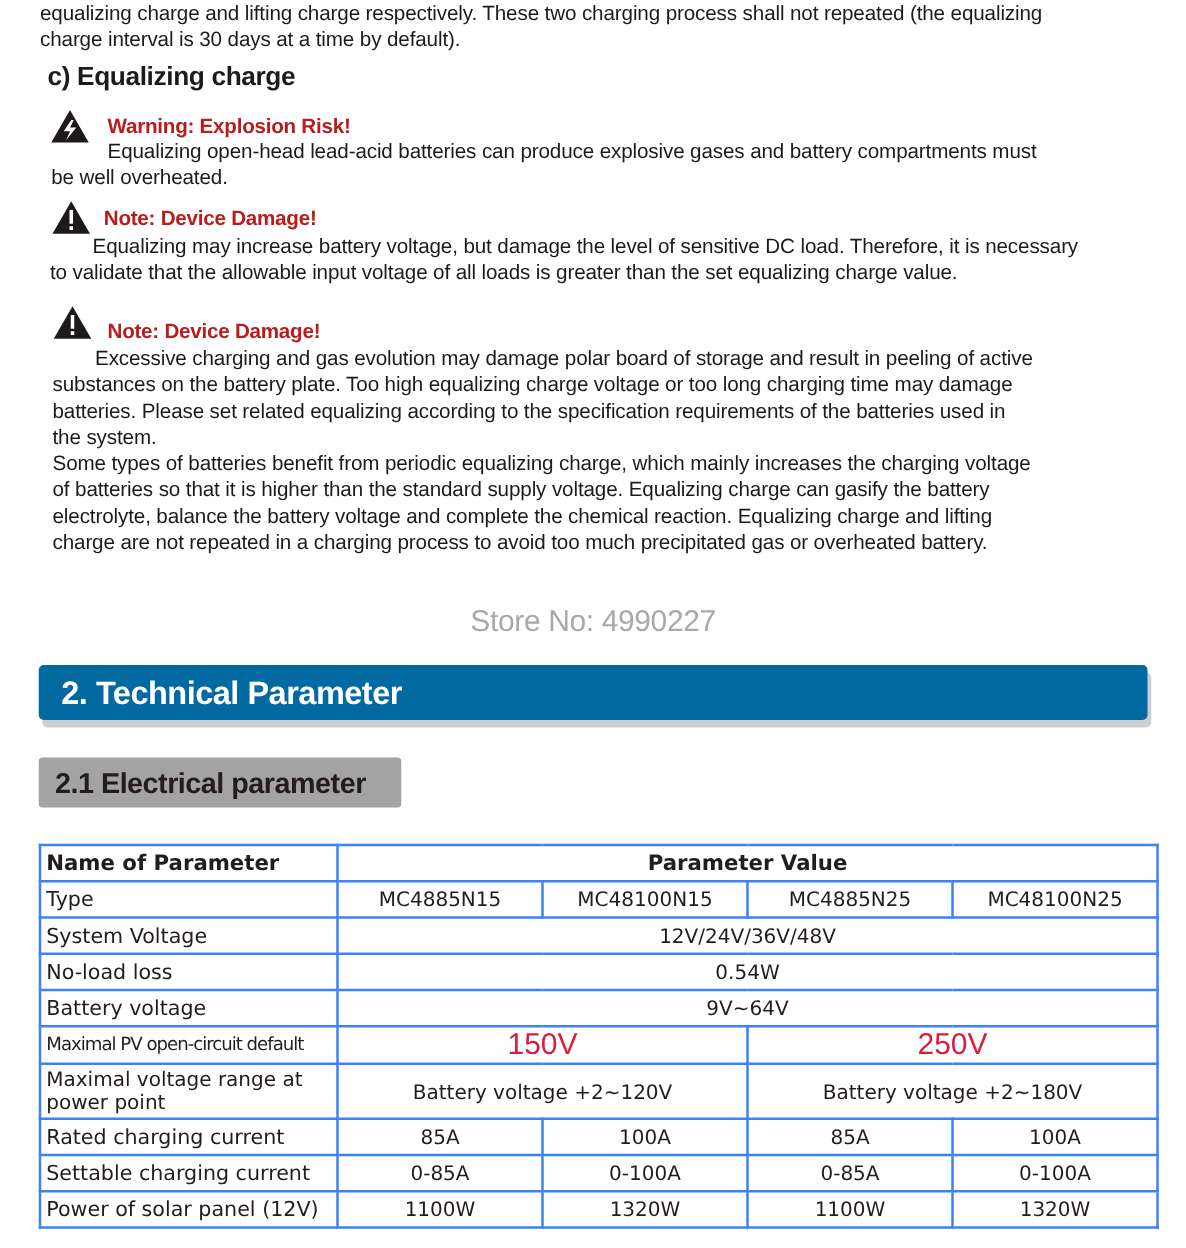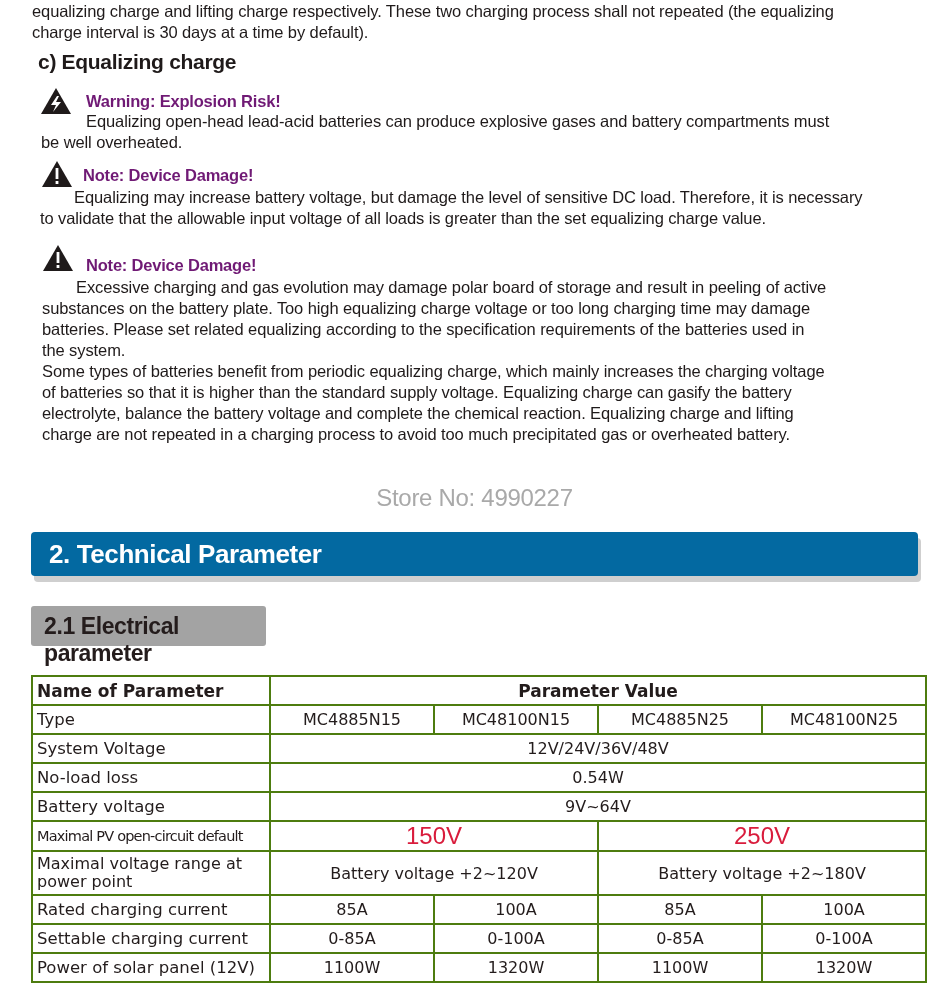--- a/index.html
+++ b/index.html
@@ -10,51 +10,51 @@
   }
   .para {
     position: absolute; font-family: "Liberation Sans Narrow", "Liberation Sans", sans-serif;
     font-size: 16.5px; line-height: 21px; color: #1f1a1a; letter-spacing: -0.1px;
   }
   .heading-c {
     position: absolute; left: 38px; top: 50px; font-size: 21px; font-weight: bold;
     letter-spacing: -0.3px; color: #1f1a1a;
   }
   .note-title {
-    position: absolute; font-size: 16.5px; font-weight: bold; color: #701a75; letter-spacing: -0.2px;
+    position: absolute; font-size: 16.5px; font-weight: bold; color: #b91c1c; letter-spacing: -0.2px;
   }
   .icon-tri { position: absolute; width: 32px; height: 28px; }
   .store-no {
     position: absolute; left: 0; width: 949px; top: 484px; text-align: center;
     font-size: 24px; color: #a9a9a9; letter-spacing: -0.3px;
   }
   .section-bar {
     position: absolute; left: 31px; top: 532px; width: 887px; height: 44px;
     background: #0369a1; border-radius: 4px;
     box-shadow: 3px 6px 0 #cfcfcf;
   }
   .section-bar span {
     position: absolute; left: 18px; top: 7px; color: #ffffff; font-size: 26px; font-weight: bold;
     letter-spacing: -0.4px;
   }
   .subsection {
-    position: absolute; left: 31px; top: 606px; width: 235px; height: 40px;
+    position: absolute; left: 31px; top: 606px; width: 290px; height: 40px;
     background: #a3a3a3; border-radius: 3px;
   }
   .subsection span {
     position: absolute; left: 13px; top: 7px; color: #241c1c; font-size: 23px; font-weight: bold;
     letter-spacing: -0.4px;
   }
   table.params {
     position: absolute; left: 31px; top: 675px; width: 894px;
     border-collapse: collapse; table-layout: fixed;
     font-family: "DejaVu Sans", sans-serif; color: #231c1c;
   }
   table.params td {
-    border: 2px solid #4d7c0f; height: 27px; padding: 0; font-size: 16px;
+    border: 2px solid #3b82f6; height: 27px; padding: 0; font-size: 16px;
     text-align: center; vertical-align: middle; white-space: nowrap; overflow: hidden;
   }
   table.params td.name {
     text-align: left; padding-left: 4px; font-size: 16.5px;
   }
   table.params td.name.small { font-size: 14.5px; letter-spacing: -0.8px; }
   table.params td.name.wrap { white-space: normal; line-height: 18px; font-size: 16px; }
   table.params td.hdr { font-weight: bold; font-size: 17px; }
   table.params td.red { color: #d91c3c; font-size: 24px; font-family: "Liberation Sans", sans-serif; }
   table.params tr.tall td { height: 42px; }

